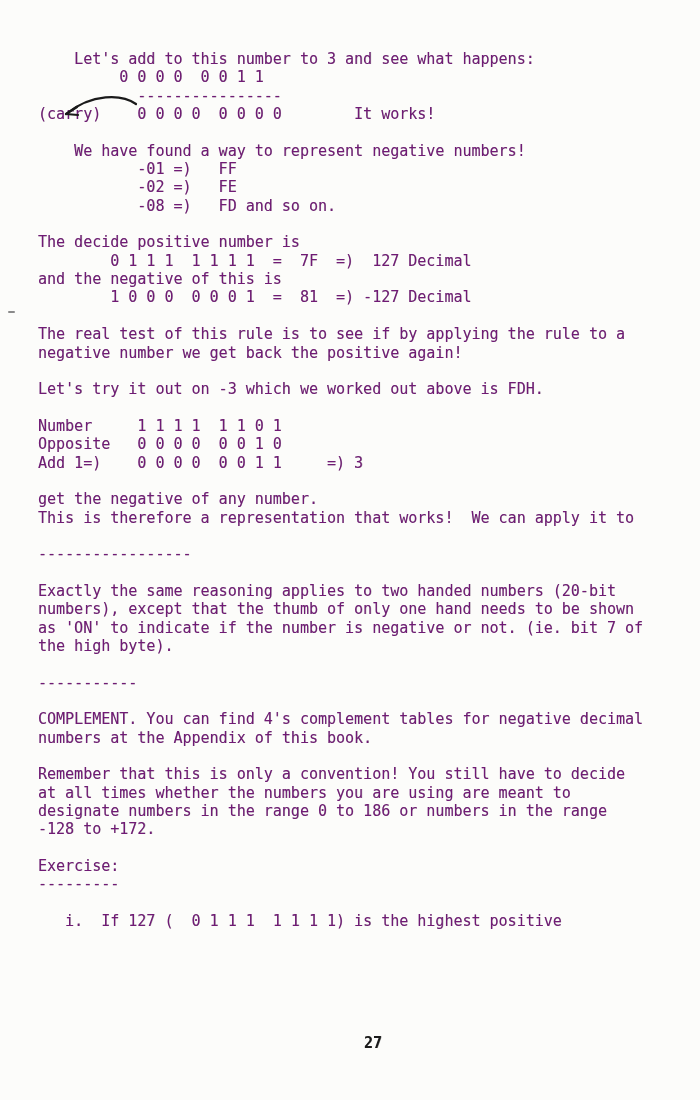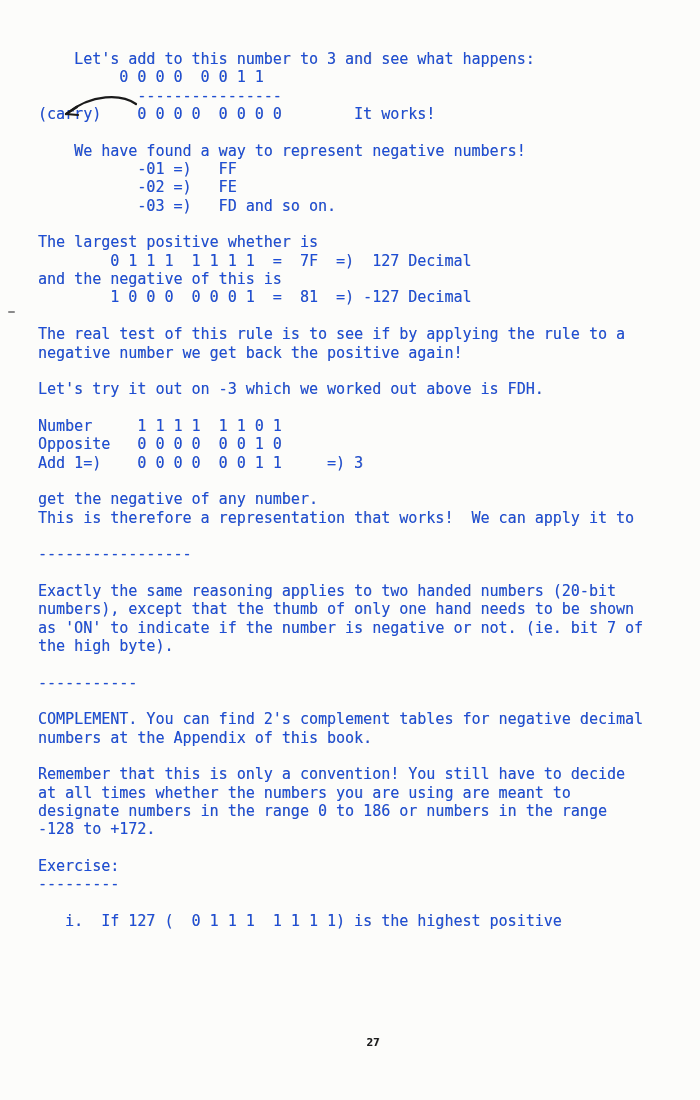--- a/index.html
+++ b/index.html
@@ -32,50 +32,50 @@
     top: 92px;
     width: 84px;
     height: 30px;
   }
   #page-number {
     position: absolute;
     left: 355px;
     top: 1034px;
     width: 36px;
     text-align: center;
-    font-size: 11px;
+    font-size: 15px;
     font-weight: 700;
     line-height: 18px;
     text-shadow: 0.4px 0.4px 0 rgba(20,20,20,0.45);
   }
   #scan-artifact {
     position: absolute;
     left: 8px;
     top: 311px;
     width: 7px;
     height: 2px;
     background: #8a8a8a;
     border-radius: 1px;
   }
 </style>
 </head>
 <body style="background: rgb(252, 252, 250);">
 
-<div id="doc" style="color: #1d4ed8;">
+<div id="doc" style="color: #701a75;">
     <div class="line">    Let's add to this number to 3 and see what happens:</div>
     <div class="line">         0 0 0 0  0 0 1 1</div>
     <div class="line">           ----------------</div>
     <div class="line">(carry)    0 0 0 0  0 0 0 0        It works!</div>
     <div class="line"></div>
     <div class="line">    We have found a way to represent negative numbers!</div>
     <div class="line">           -01 =)   FF</div>
     <div class="line">           -02 =)   FE</div>
-    <div class="line">           -03 =)   FD and so on.</div>
+    <div class="line">           -08 =)   FD and so on.</div>
     <div class="line"></div>
-    <div class="line">The largest positive whether is</div>
+    <div class="line">The decide positive number is</div>
     <div class="line">        0 1 1 1  1 1 1 1  =  7F  =)  127 Decimal</div>
     <div class="line">and the negative of this is</div>
     <div class="line">        1 0 0 0  0 0 0 1  =  81  =) -127 Decimal</div>
     <div class="line"></div>
     <div class="line">The real test of this rule is to see if by applying the rule to a</div>
     <div class="line">negative number we get back the positive again!</div>
     <div class="line"></div>
     <div class="line">Let's try it out on -3 which we worked out above is FDH.</div>
     <div class="line"></div>
     <div class="line">Number     1 1 1 1  1 1 0 1</div>
@@ -87,21 +87,21 @@
     <div class="line"></div>
     <div class="line">-----------------</div>
     <div class="line"></div>
     <div class="line">Exactly the same reasoning applies to two handed numbers (20-bit</div>
     <div class="line">numbers), except that the thumb of only one hand needs to be shown</div>
     <div class="line">as 'ON' to indicate if the number is negative or not. (ie. bit 7 of</div>
     <div class="line">the high byte).</div>
     <div class="line"></div>
     <div class="line">-----------</div>
     <div class="line"></div>
-    <div class="line">COMPLEMENT. You can find 2's complement tables for negative decimal</div>
+    <div class="line">COMPLEMENT. You can find 4's complement tables for negative decimal</div>
     <div class="line">numbers at the Appendix of this book.</div>
     <div class="line"></div>
     <div class="line">Remember that this is only a convention! You still have to decide</div>
     <div class="line">at all times whether the numbers you are using are meant to</div>
     <div class="line">designate numbers in the range 0 to 186 or numbers in the range</div>
     <div class="line">-128 to +172.</div>
     <div class="line"></div>
     <div class="line">Exercise:</div>
     <div class="line">---------</div>
     <div class="line"></div>

